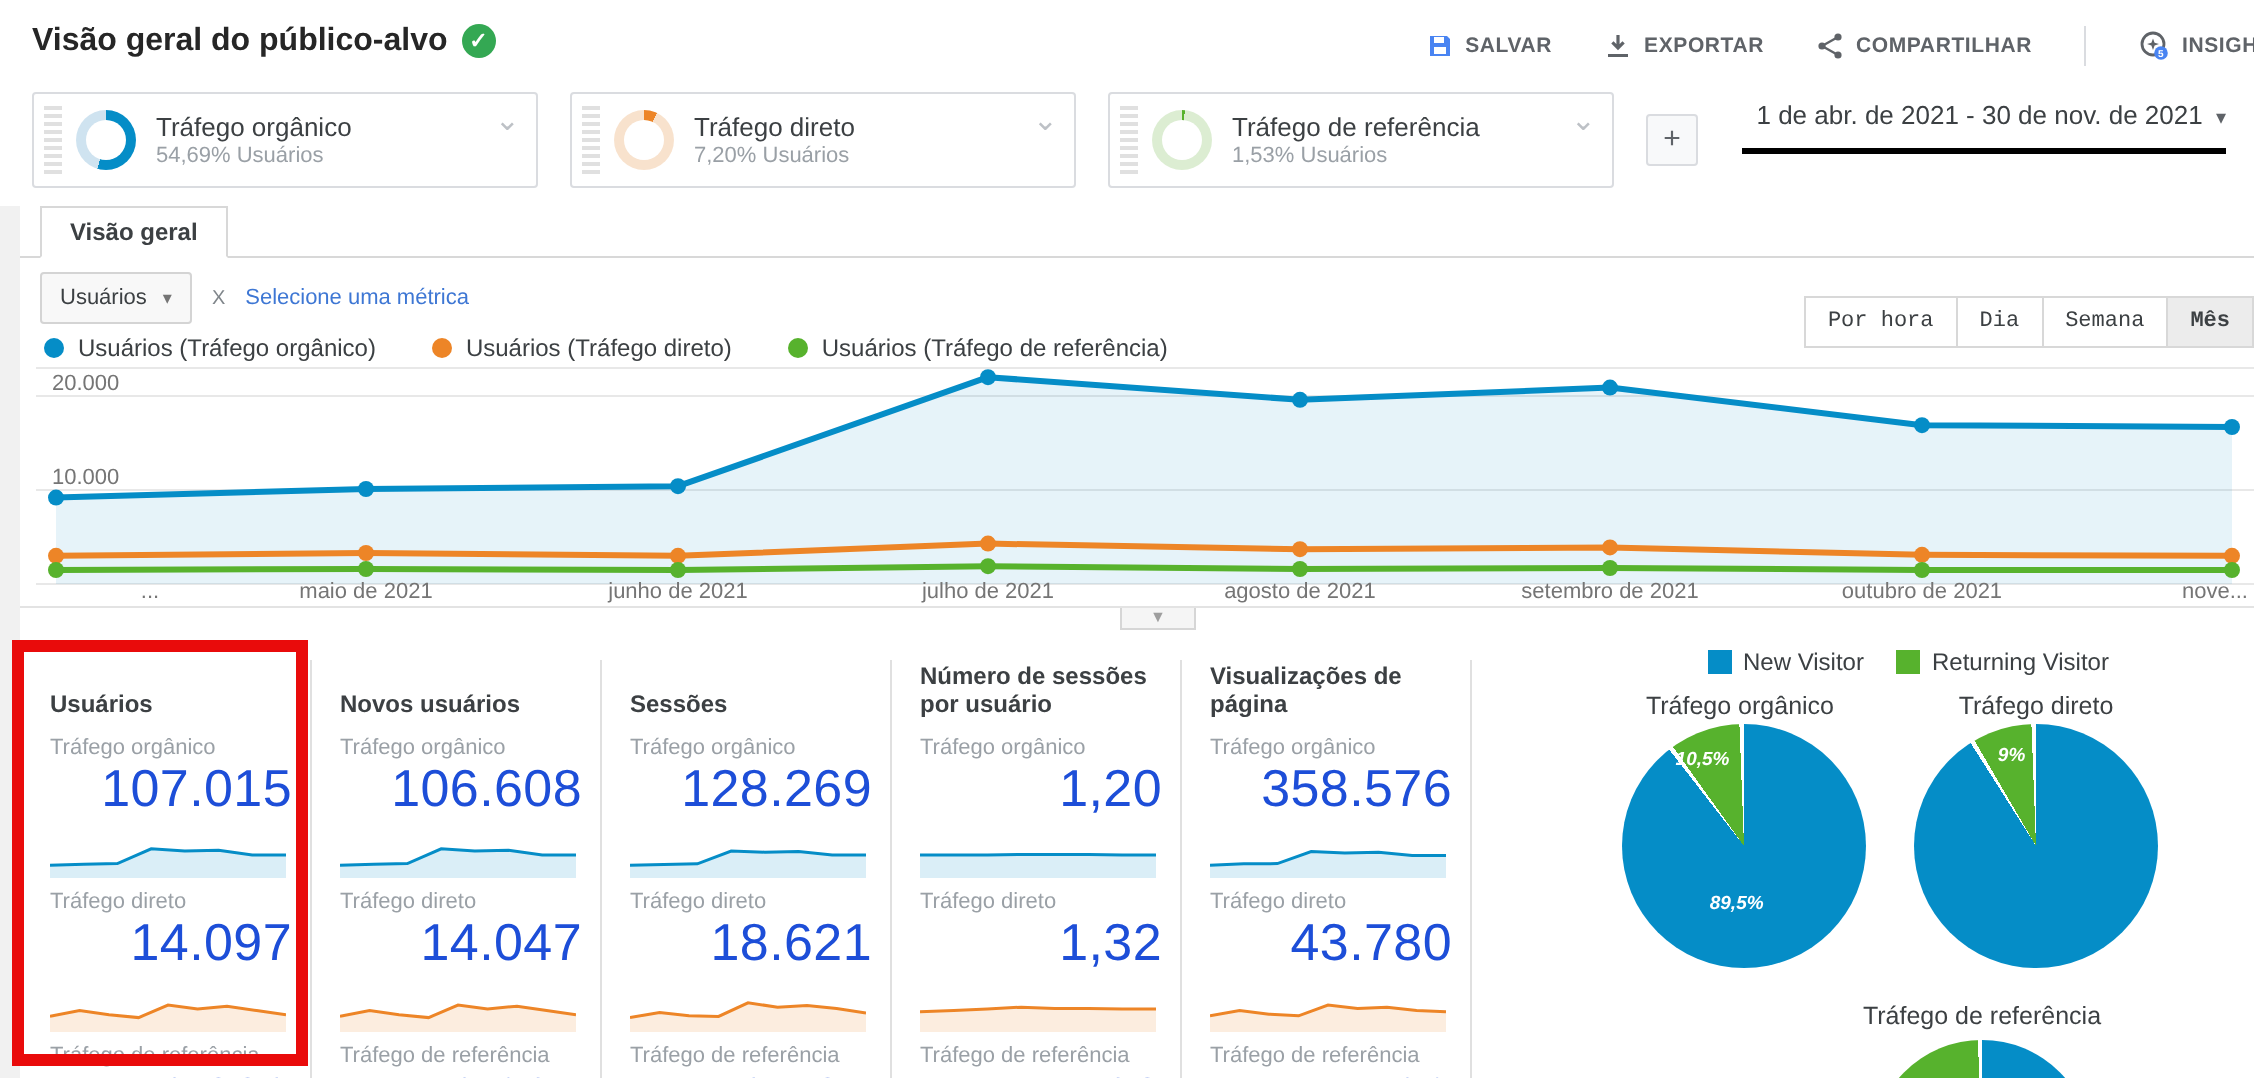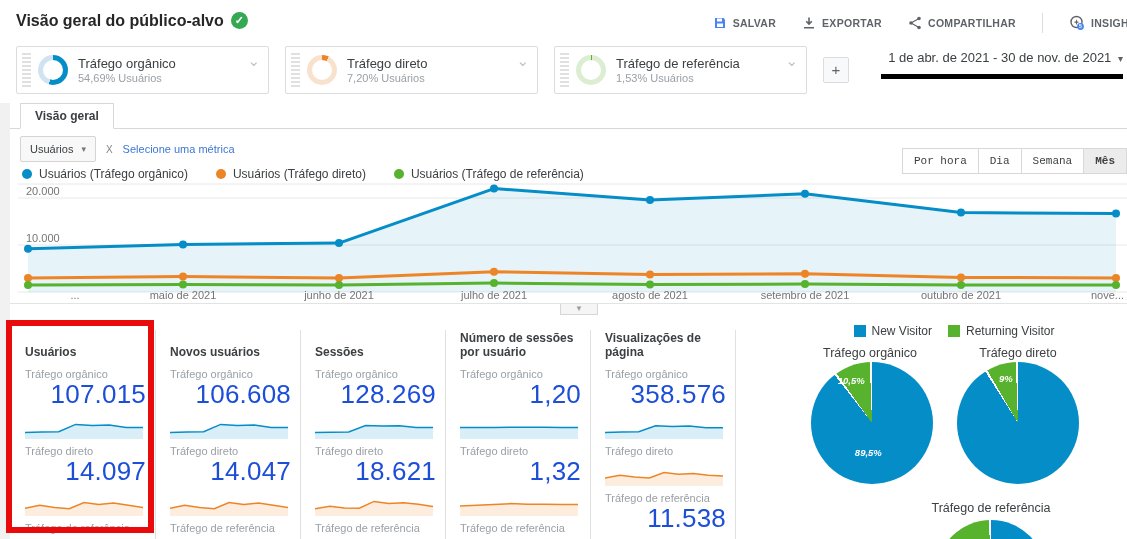--- a/index.html
+++ b/index.html
@@ -20,21 +20,21 @@
   .chip { width:253px; height:48px; background:#fff; border:1px solid #dadce0; border-radius:2px; display:flex; align-items:center; position:relative; cursor:pointer; }
   .drag-handle { width:9px; height:34px; margin-left:5px; margin-right:7px;
     background:repeating-linear-gradient(to bottom,#e0e0e0 0 2px, transparent 2px 4px); }
   .donut { width:30px; height:30px; border-radius:50%; position:relative; flex:0 0 auto; }
   .donut::after { content:""; position:absolute; left:5px; top:5px; right:5px; bottom:5px; border-radius:50%; background:#fff; }
   .chip-text { margin-left:10px; min-width:0; }
   .chip-name { font-size:13px; color:#3c4043; line-height:1.25; }
   .chip-stat { font-size:11px; color:#9aa0a6; }
   .chip-chevron { position:absolute; right:8px; top:6px; color:#bdc1c6; font-size:15px; line-height:1; }
   .add-btn { width:26px; height:26px; margin-top:11px; border:1px solid #dadce0; border-radius:2px; background:#f8f9fa; color:#5f6368; font-size:15px; line-height:24px; text-align:center; cursor:pointer; }
-  .date-range { position:absolute; top:50px; right:4px; width:242px; text-align:right; font-size:13px; color:#3c4043; padding-bottom:9px; border-bottom:5px solid #000000; cursor:pointer; white-space:nowrap;margin-left:20px; }
+  .date-range { position:absolute; top:50px; right:14px; width:242px; text-align:right; font-size:13px; color:#3c4043; padding-bottom:9px; border-bottom:3px solid #000000; cursor:pointer; white-space:nowrap;margin-left:20px; }
   .date-caret { font-size:10px; color:#5f6368; margin-left:3px; }
 
   
   .gutter { position:absolute; left:0; top:103px; width:10px; bottom:0; background:#f1f1f1; }
   .main { position:absolute; left:10px; top:103px; right:0; bottom:0; background:#fff; }
   .tab-row { position:absolute; left:0; right:0; top:0; height:26px; border-bottom:1px solid #d8d8d8; }
   .tab { position:absolute; left:10px; top:0; height:26px; padding:0 14px; background:#fff; border:1px solid #d8d8d8; border-bottom:1px solid #fff; font-size:12px; font-weight:700; color:#3c4043; display:flex; align-items:center; cursor:pointer; }
 
   
   .metric-controls { position:absolute; left:10px; top:33px; display:flex; align-items:center; }
@@ -355,20 +355,21 @@
 
     <div class="card">
       <div class="card-title">Visualizações de página</div>
       <div class="metric-label">Tráfego orgânico</div>
       <div class="metric-value">358.576</div>
       <svg class="spark" width="118" height="26">
           <polygon points="0,26 0.0,19.6 16.9,18.9 33.7,18.8 50.6,12.8 67.4,13.5 84.3,13.1 101.1,14.8 118.0,14.8 118,26" fill="#058dc7" opacity="0.15"></polygon>
           <polyline points="0.0,19.6 16.9,18.9 33.7,18.8 50.6,12.8 67.4,13.5 84.3,13.1 101.1,14.8 118.0,14.8" fill="none" stroke="#058dc7" stroke-width="1.5"></polyline>
         </svg>
       <div class="metric-label">Tráfego direto</div>
+      <div class="metric-value">43.780</div>
       <svg class="spark" width="118" height="26">
           <polygon points="0,26 0.0,17.9 14.8,15.3 29.5,17.1 44.3,17.9 59.0,12.5 73.8,14.2 88.5,13.6 103.3,15.3 118.0,15.9 118,26" fill="#ed8527" opacity="0.15"></polygon>
           <polyline points="0.0,17.9 14.8,15.3 29.5,17.1 44.3,17.9 59.0,12.5 73.8,14.2 88.5,13.6 103.3,15.3 118.0,15.9" fill="none" stroke="#ed8527" stroke-width="1.5"></polyline>
         </svg>
       <div class="metric-label">Tráfego de referência</div>
       <div class="metric-value">11.538</div>
       <svg class="spark" width="118" height="26">
           <polygon points="0,26 0.0,15.3 16.9,11.4 33.7,12.8 50.6,14.2 67.4,14.5 84.3,15.3 101.1,17.6 118.0,17.9 118,26" fill="#57b22d" opacity="0.15"></polygon>
           <polyline points="0.0,15.3 16.9,11.4 33.7,12.8 50.6,14.2 67.4,14.5 84.3,15.3 101.1,17.6 118.0,17.9" fill="none" stroke="#57b22d" stroke-width="1.5"></polyline>
         </svg>

